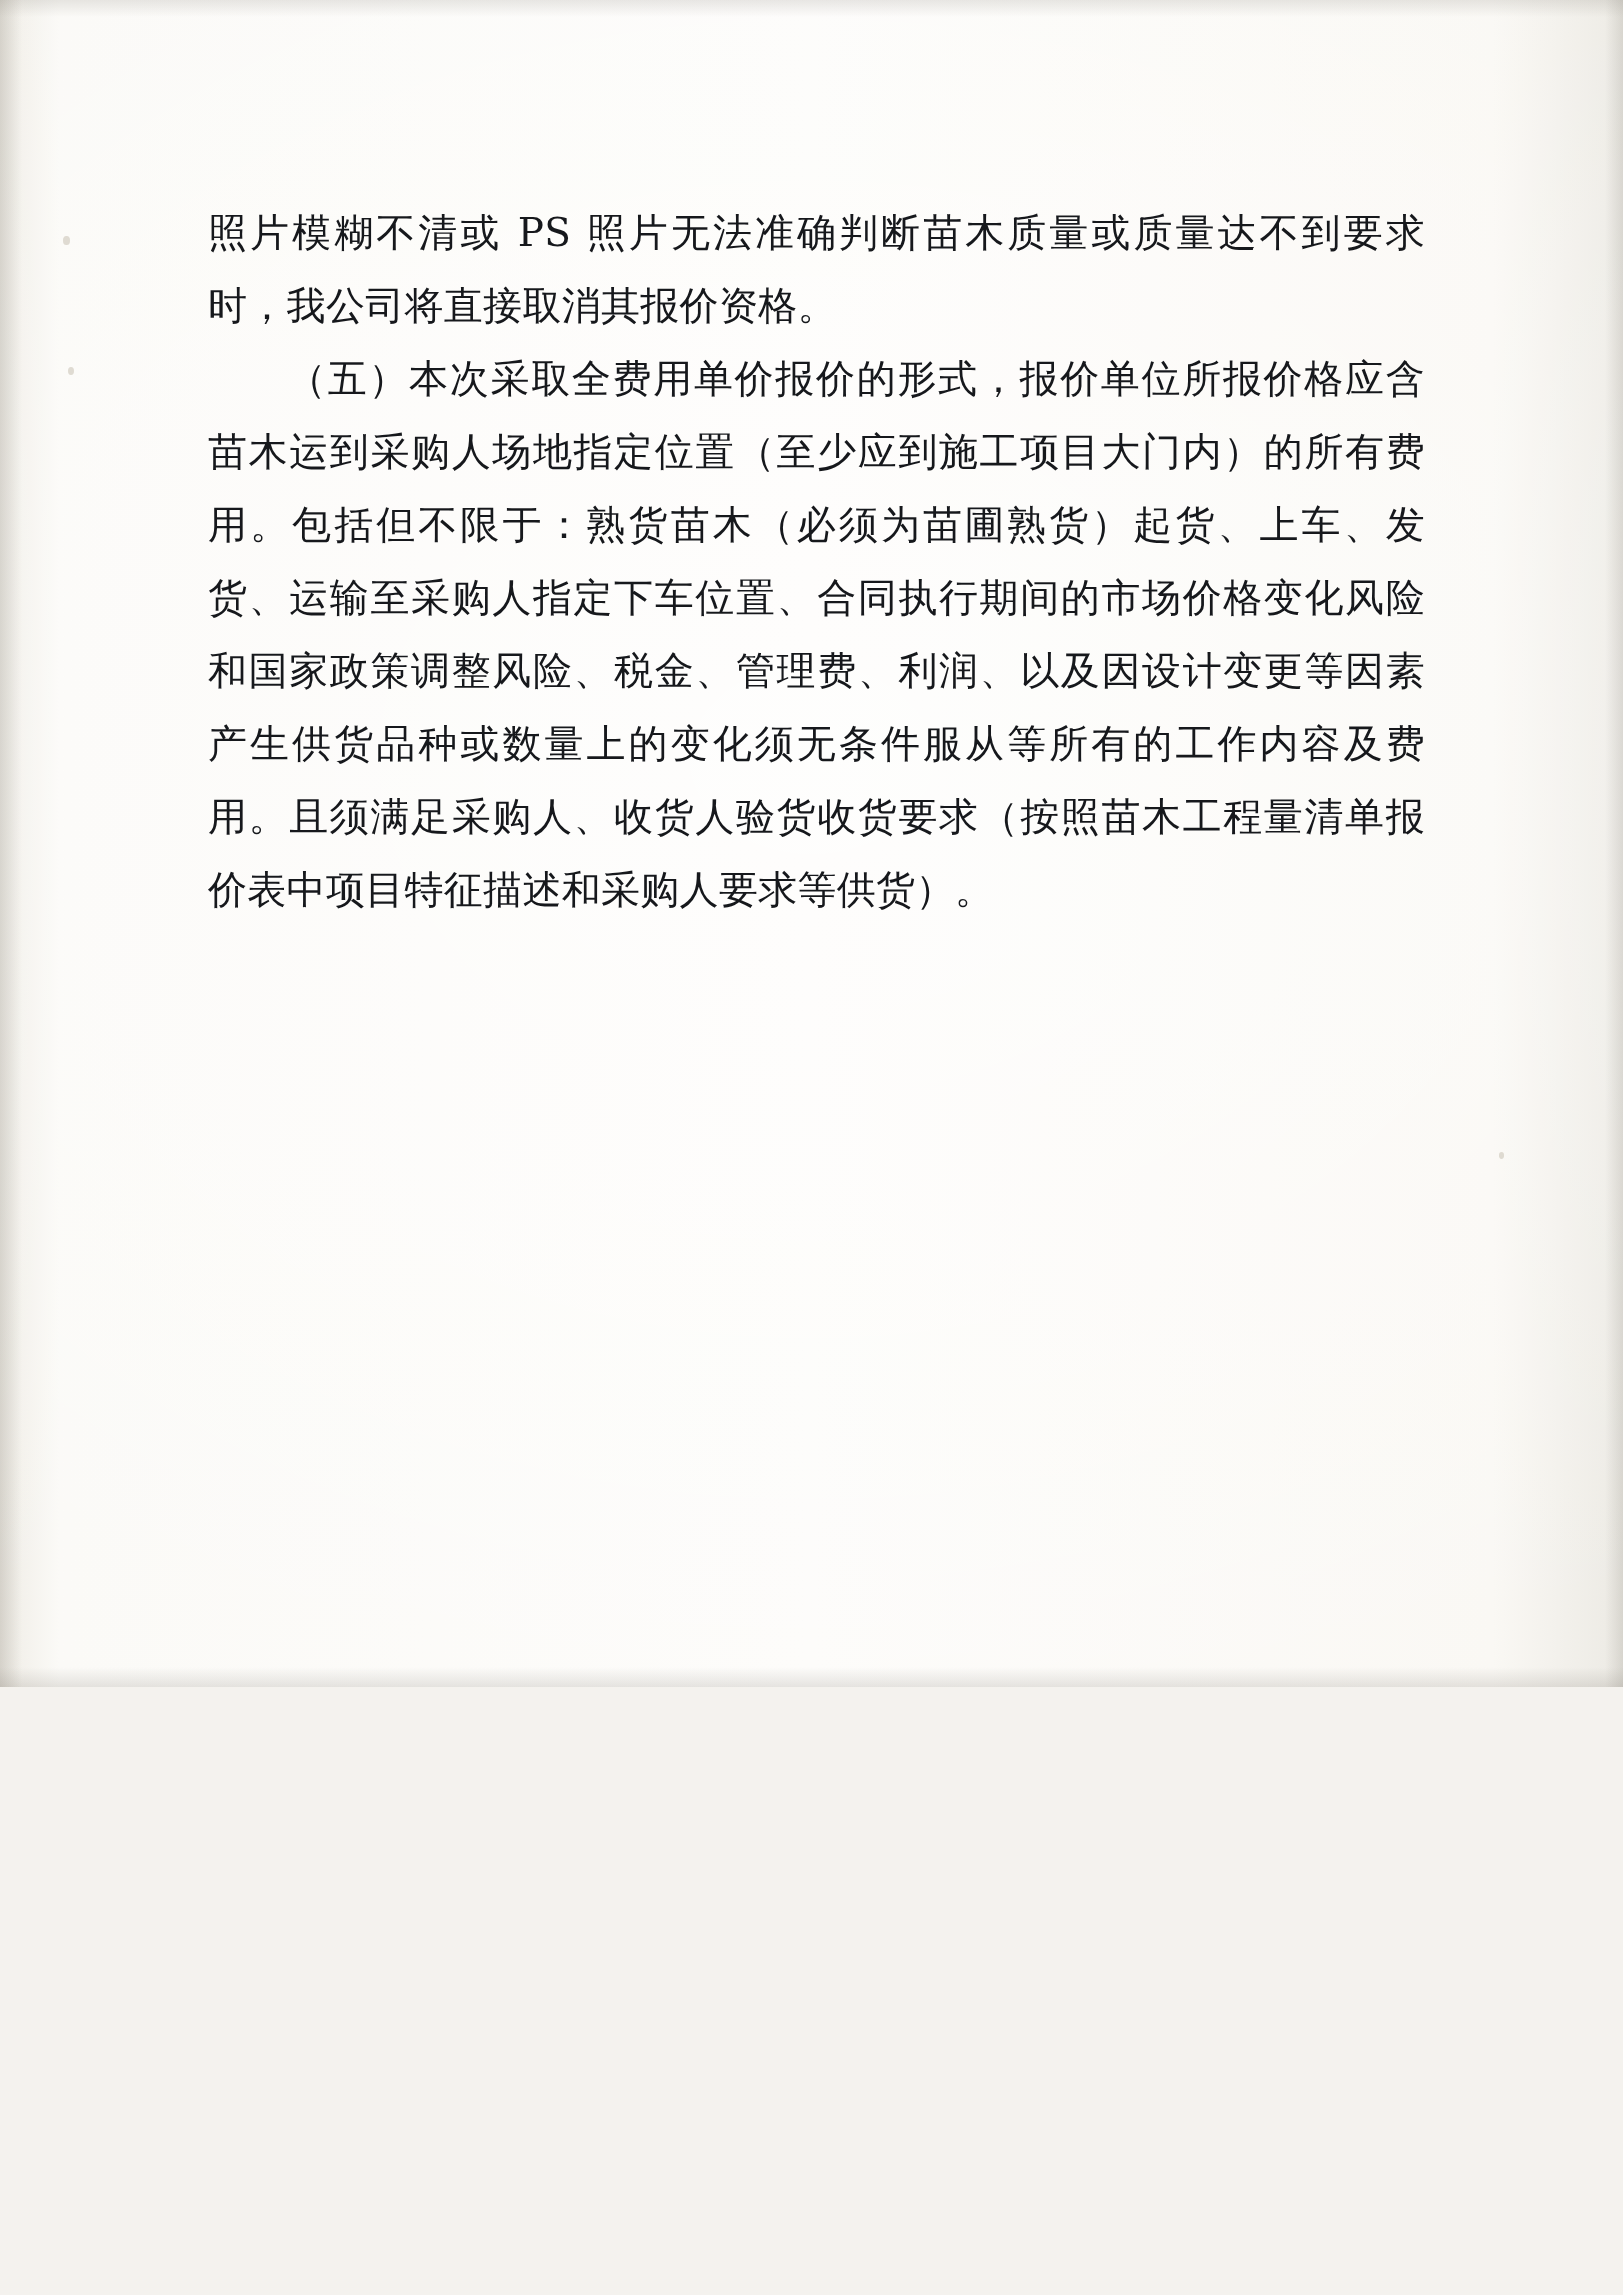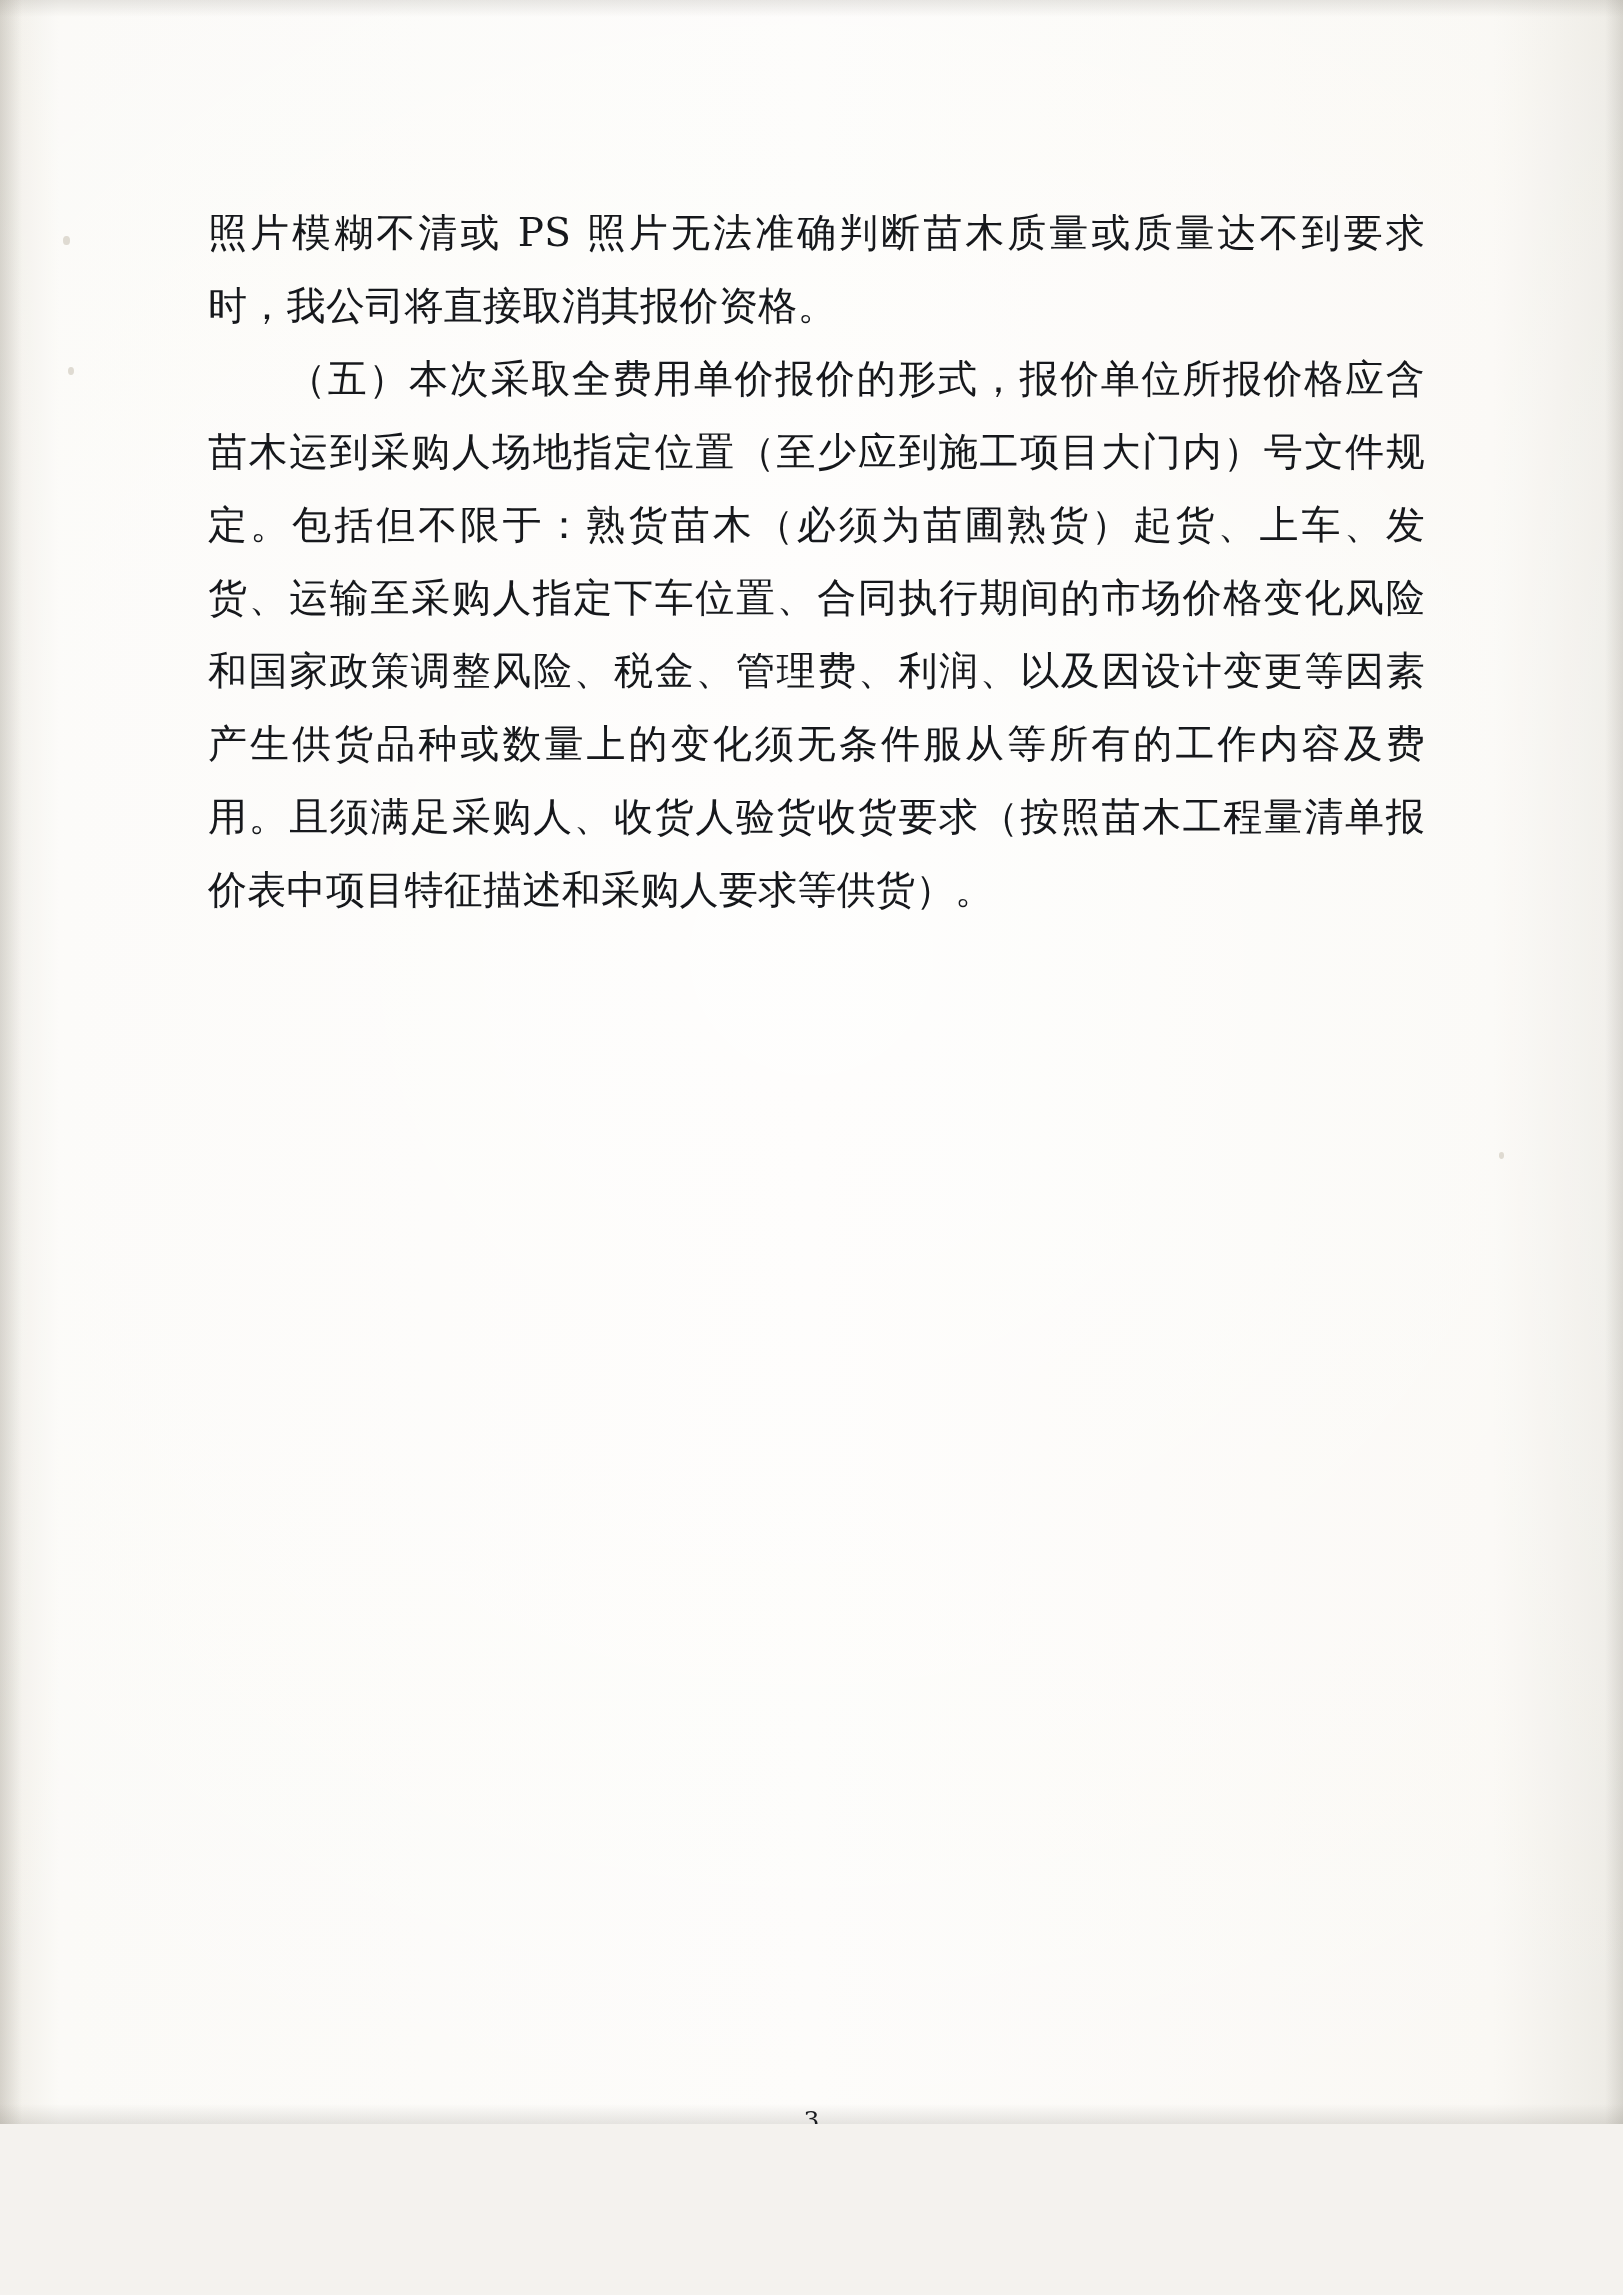--- a/index.html
+++ b/index.html
@@ -3,21 +3,21 @@
 <meta charset="utf-8">
 <style>
   html, body {
     margin: 0;
     padding: 0;
     background: #f4f2ee;
   }
   .page {
     position: relative;
     width: 1623px;
-    height: 2124px;
+    height: 1687px;
     margin: 0 auto;
     background: #7dd3fc;
     overflow: hidden;
     box-sizing: border-box;
     text-decoration: underline;
   }
   
   .paper-tint {
     position: absolute;
     inset: 0;
@@ -99,18 +99,18 @@
   <div class="edge-shadow-top"></div>
   <div class="edge-shadow-bottom"></div>
 
   <div class="speck" style="left:63px;top:236px;width:6.5px;height:9.2px;"></div>
   <div class="speck" style="left:68px;top:367px;width:5.9px;height:7.9px;"></div>
   <div class="speck" style="left:1499px;top:1152px;width:5.2px;height:6.5px;"></div>
   <div class="speck" style="left:1460px;top:2219px;width:5.9px;height:5.9px;"></div>
 
   <div class="content">
     <p class="para">照片模糊不清或 PS 照片无法准确判断苗木质量或质量达不到要求时，我公司将直接取消其报价资格。</p>
-    <p class="para indent">（五）本次采取全费用单价报价的形式，报价单位所报价格应含苗木运到采购人场地指定位置（至少应到施工项目大门内）号文件规定。包括但不限于：熟货苗木（必须为苗圃熟货）起货、上车、发货、运输至采购人指定下车位置、合同执行期间的市场价格变化风险和国家政策调整风险、税金、管理费、利润、以及因设计变更等因素产生供货品种或数量上的变化须无条件服从等所有的工作内容及费用。且须满足采购人、收货人验货收货要求（按照苗木工程量清单报价表中项目特征描述和采购人要求等供货）。</p>
+    <p class="para indent">（五）本次采取全费用单价报价的形式，报价单位所报价格应含苗木运到采购人场地指定位置（至少应到施工项目大门内）的所有费用。包括但不限于：熟货苗木（必须为苗圃熟货）起货、上车、发货、运输至采购人指定下车位置、合同执行期间的市场价格变化风险和国家政策调整风险、税金、管理费、利润、以及因设计变更等因素产生供货品种或数量上的变化须无条件服从等所有的工作内容及费用。且须满足采购人、收货人验货收货要求（按照苗木工程量清单报价表中项目特征描述和采购人要求等供货）。</p>
   </div>
 
   <div class="footer-page">3</div>
 </div>
 
 
 </body></html>

